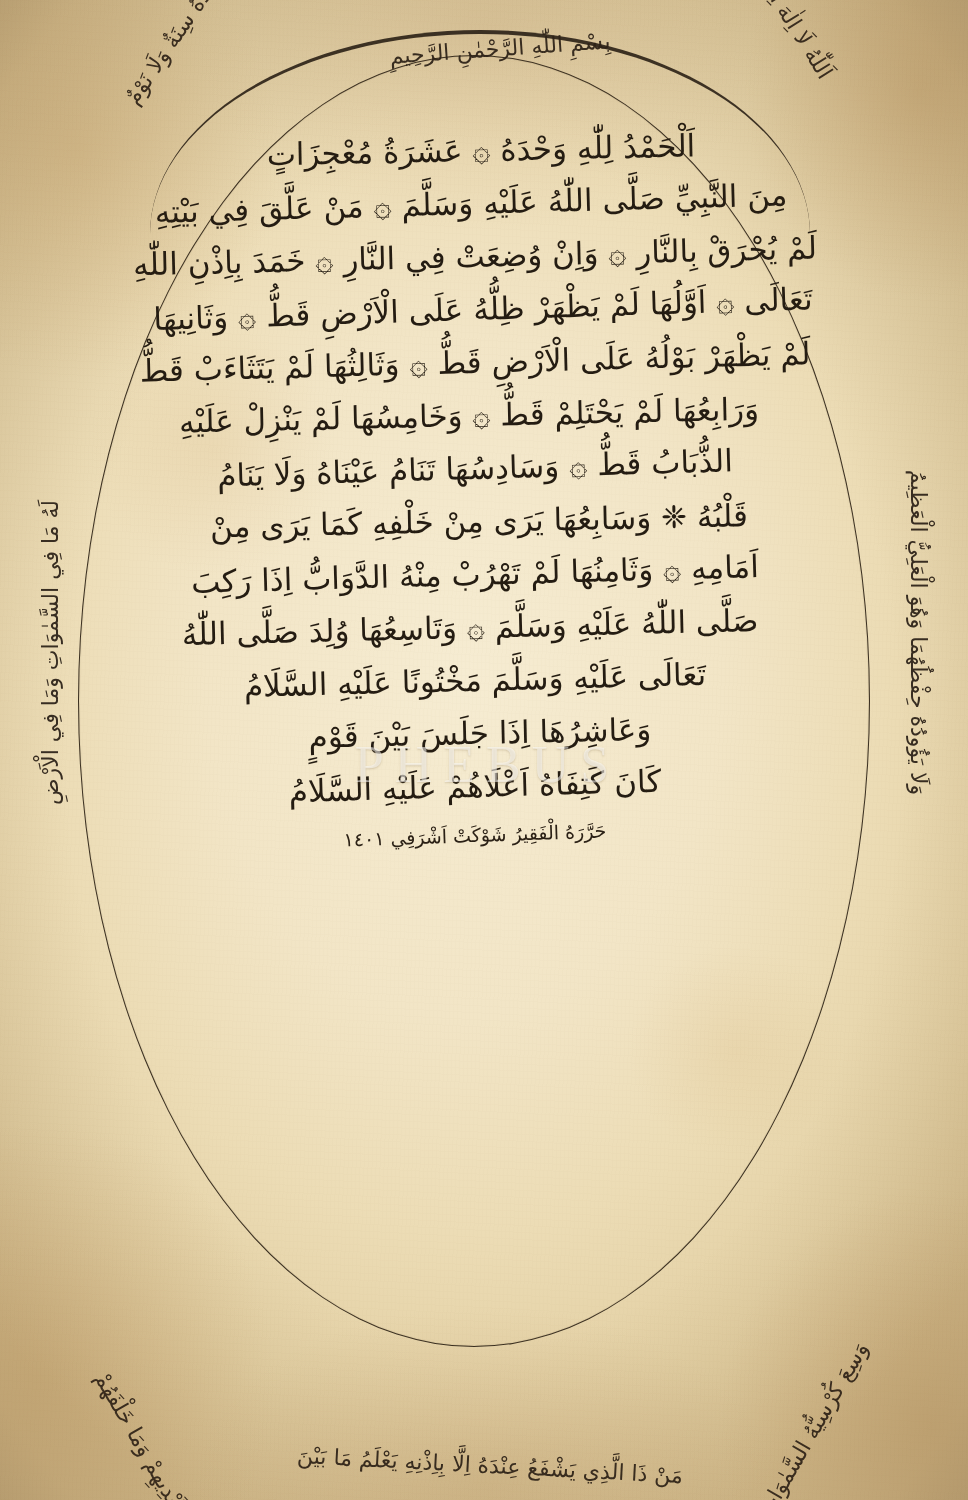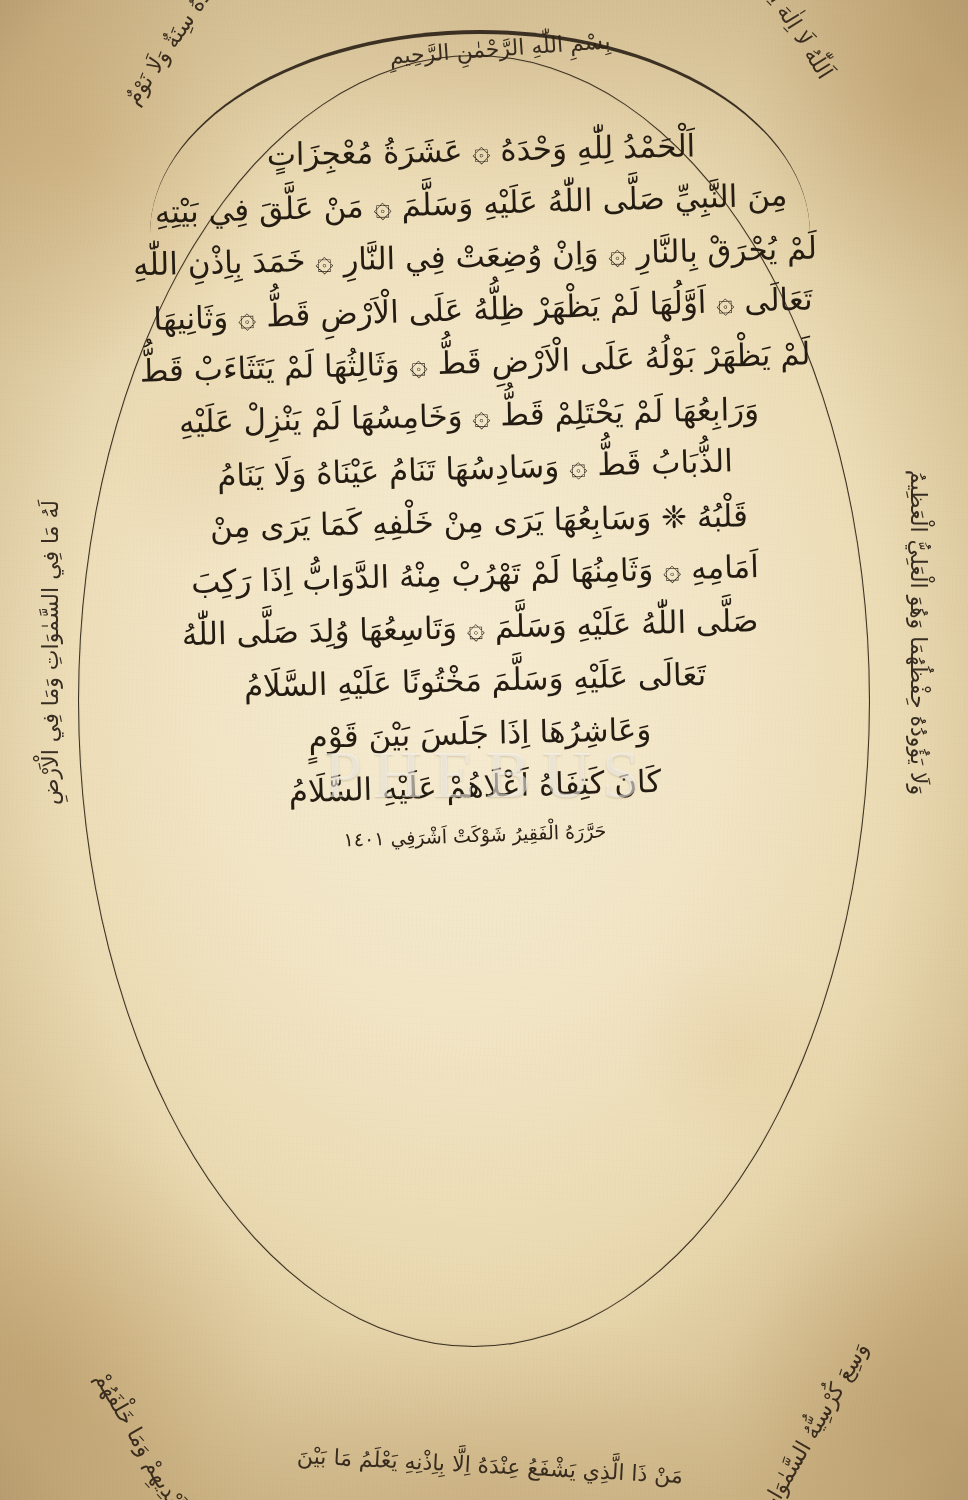--- a/index.html
+++ b/index.html
@@ -187,21 +187,21 @@
     transform-origin: right bottom;
   }
 
   .watermark {
     position: absolute;
     left: 0;
     right: 0;
     top: 735px;
     text-align: center;
     font-family: "Liberation Serif", serif;
-    font-size: 68px;
+    font-size: 52px;
     letter-spacing: 11px;
     color: rgba(255,255,255,0.52);
     text-shadow: 0 1px 2px rgba(120,95,55,0.25);
     pointer-events: none;
     user-select: none;
     padding-left: 7px;
   }
 </style>
 </head>
 <body>

